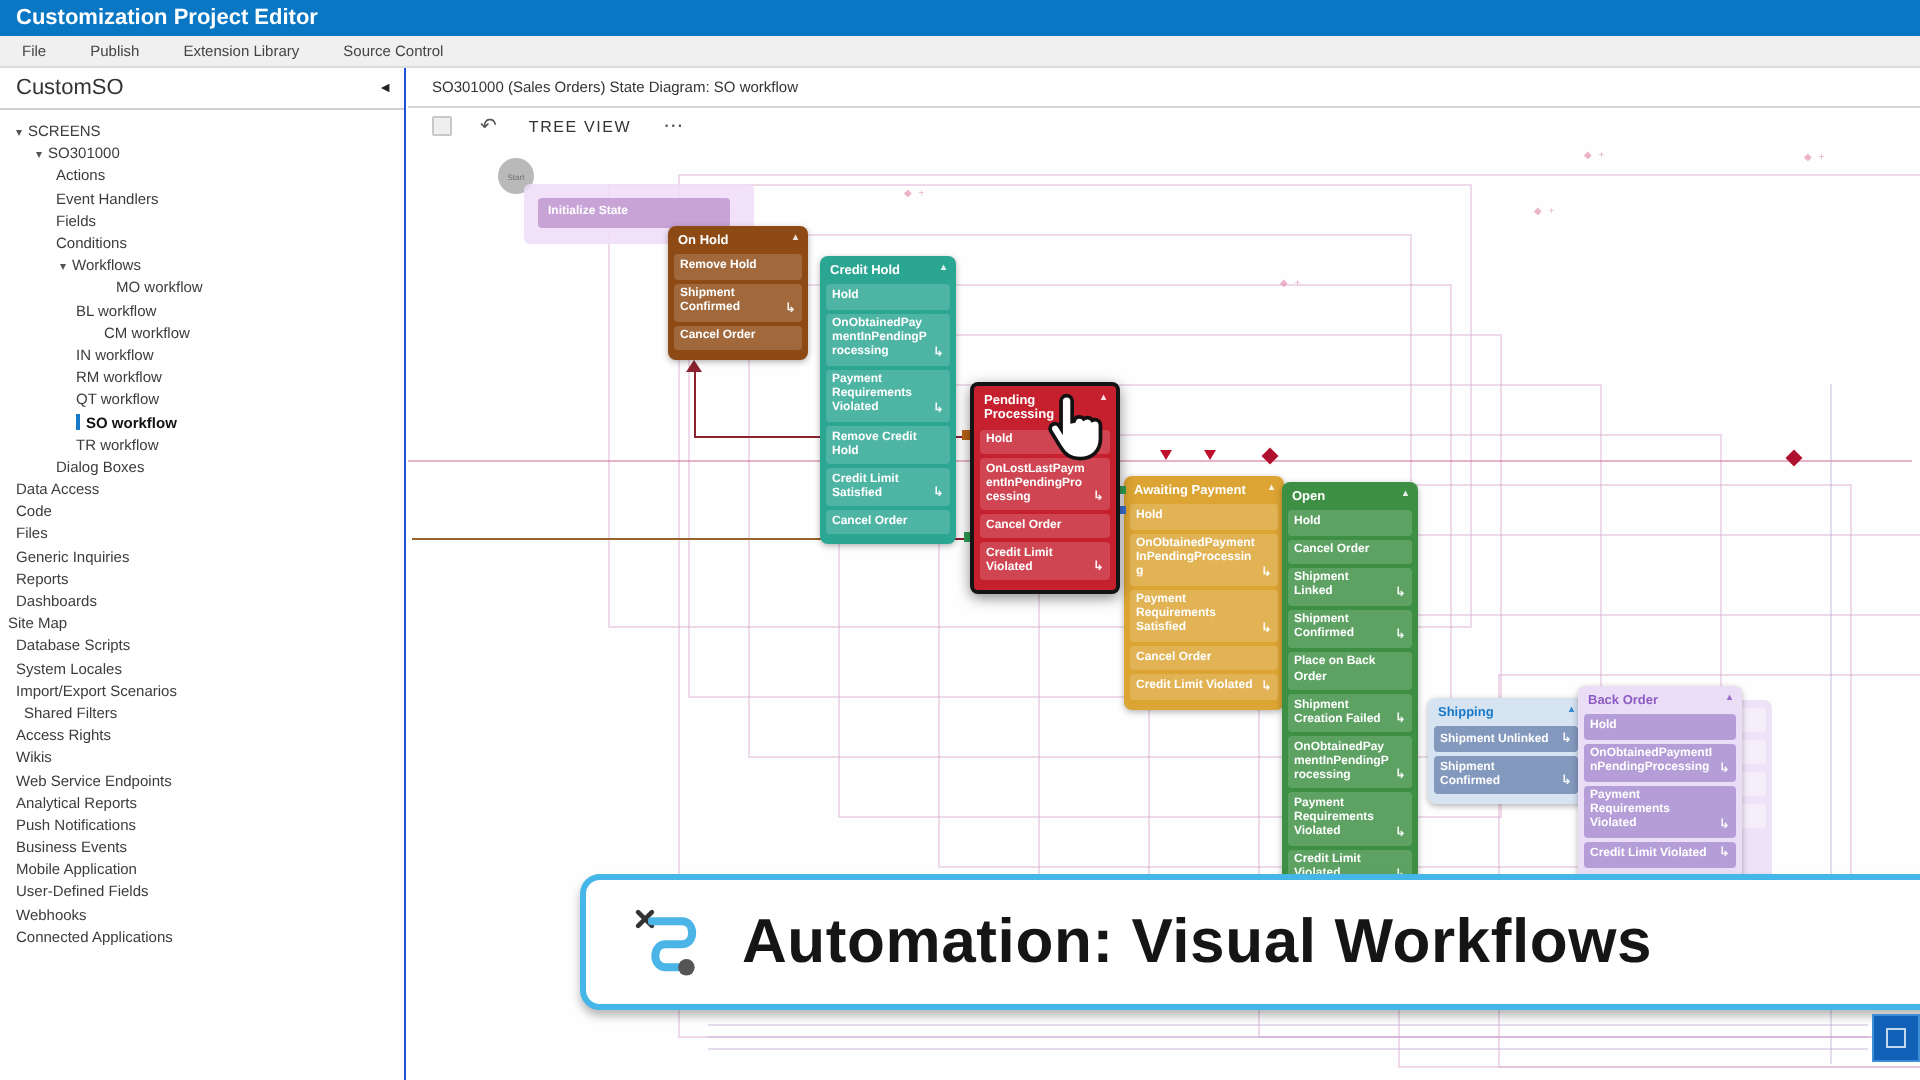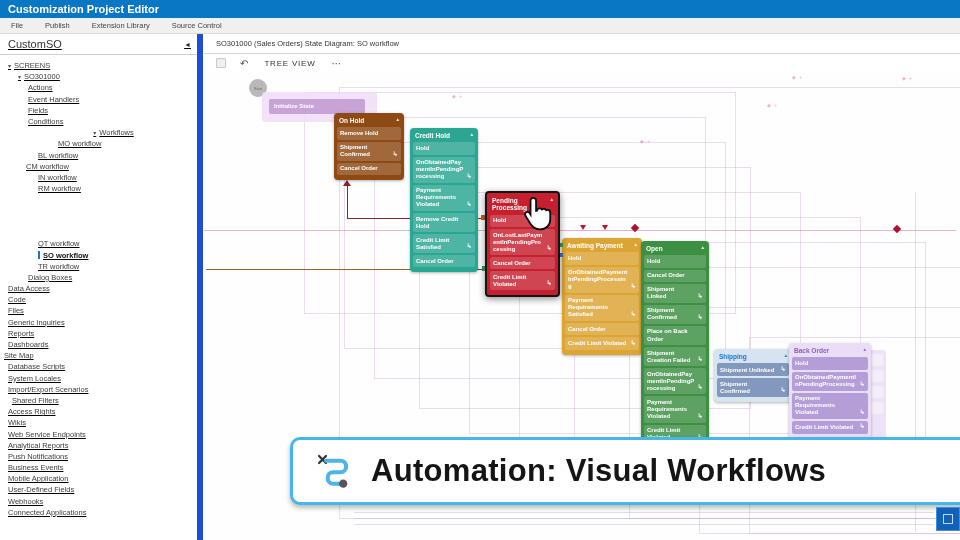--- a/index.html
+++ b/index.html
@@ -6,21 +6,21 @@
   #page{position:relative;width:960px;height:540px;overflow:hidden;background:#fff;
         font-family:"Liberation Sans",sans-serif;-webkit-font-smoothing:antialiased;}
   
   #titlebar{position:absolute;left:0;top:0;width:960px;height:18px;background:#0a77c5;color:#fff;
             font-size:11px;font-weight:600;line-height:18px;padding-left:8px;box-sizing:border-box;}
   #menubar{position:absolute;left:0;top:18px;width:960px;height:16px;background:#f0f0f0;
            border-bottom:1px solid #dcdcdc;display:flex;align-items:center;box-sizing:border-box;}
   .menu-item{font-size:7.5px;color:#444;padding:0 11px;cursor:default;}
   
   #sidebar{position:absolute;left:0;top:34px;width:203px;height:506px;background:#fff;
-           border-right:6px solid #1d4ed8;box-sizing:border-box;text-decoration:underline;}
+           border-right:1px solid #1d4ed8;box-sizing:border-box;}
   #sidebar-header{height:20px;border-bottom:1px solid #cfcfcf;display:flex;align-items:center;
                   justify-content:space-between;padding:0 6px 0 8px;}
   #project-name{font-size:11px;color:#333;}
   #collapse-arrow{font-size:7px;color:#222;}
   #tree{padding-top:5px;}
   .trow{height:11.2px;display:flex;align-items:center;font-size:7.5px;color:#3c3c3c;white-space:nowrap;}
   .trow .caret{font-size:6px;color:#555;margin-right:3px;}
   .trow.sel span.lbl{font-weight:bold;color:#111;}
   .selbar{display:inline-block;width:2px;height:8px;background:#1779c9;margin-right:3px;}
   
@@ -116,40 +116,40 @@
         </div>
         <div class="trow" style="padding-left: 28px;">
           <span class="lbl">Event Handlers</span>
         </div>
         <div class="trow" style="padding-left: 28px;">
           <span class="lbl">Fields</span>
         </div>
         <div class="trow" style="padding-left: 28px;">
           <span class="lbl">Conditions</span>
         </div>
-        <div class="trow" style="padding-left: 30px; justify-content: center;">
+        <div class="trow" style="padding-left: 30px;">
           <span class="caret">▾</span>
           <span class="lbl">Workflows</span>
         </div>
         <div class="trow" style="padding-left: 58px;">
           <span class="lbl">MO workflow</span>
         </div>
         <div class="trow" style="padding-left: 38px; text-align: right;">
           <span class="lbl">BL workflow</span>
         </div>
-        <div class="trow" style="padding-left: 26px;">
+        <div class="trow" style="padding-left: 52px;">
           <span class="lbl">CM workflow</span>
         </div>
         <div class="trow" style="padding-left: 38px;">
           <span class="lbl">IN workflow</span>
         </div>
         <div class="trow" style="padding-left: 38px;">
           <span class="lbl">RM workflow</span>
         </div>
-        <div class="trow" style="padding-left: 38px; margin-top: 44px;">
+        <div class="trow" style="padding-left: 38px;">
           <span class="lbl">QT workflow</span>
         </div>
         <div class="trow sel" style="padding-left: 38px;">
           <span class="selbar"></span>
           <span class="lbl">SO workflow</span>
         </div>
         <div class="trow" style="padding-left: 38px;">
           <span class="lbl">TR workflow</span>
         </div>
         <div class="trow" style="padding-left: 28px;">

